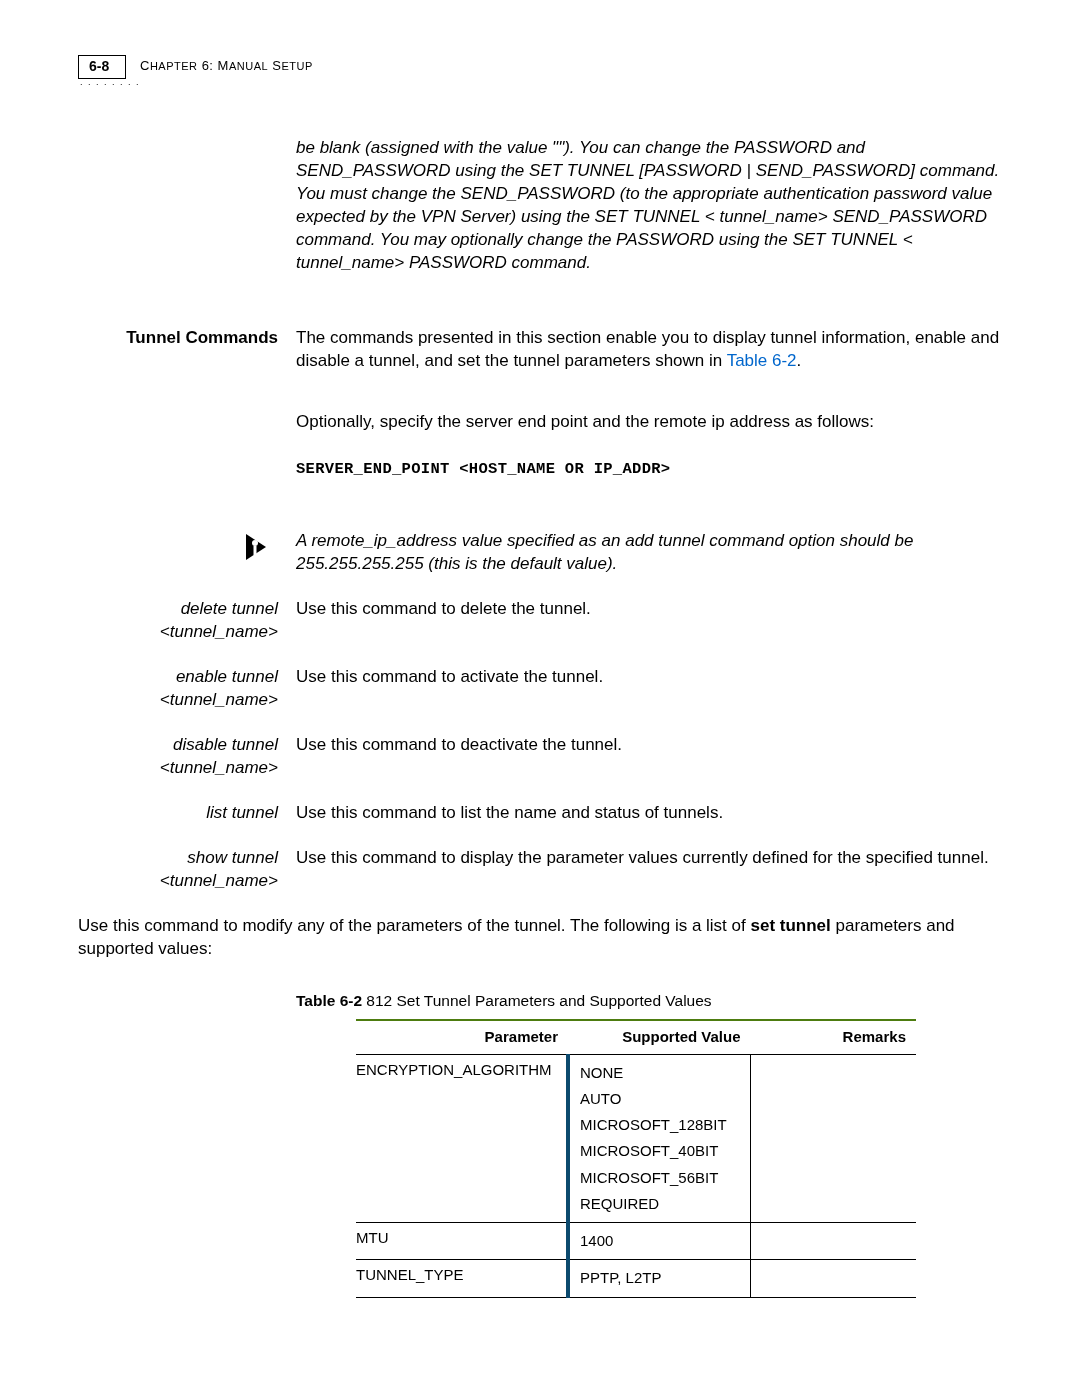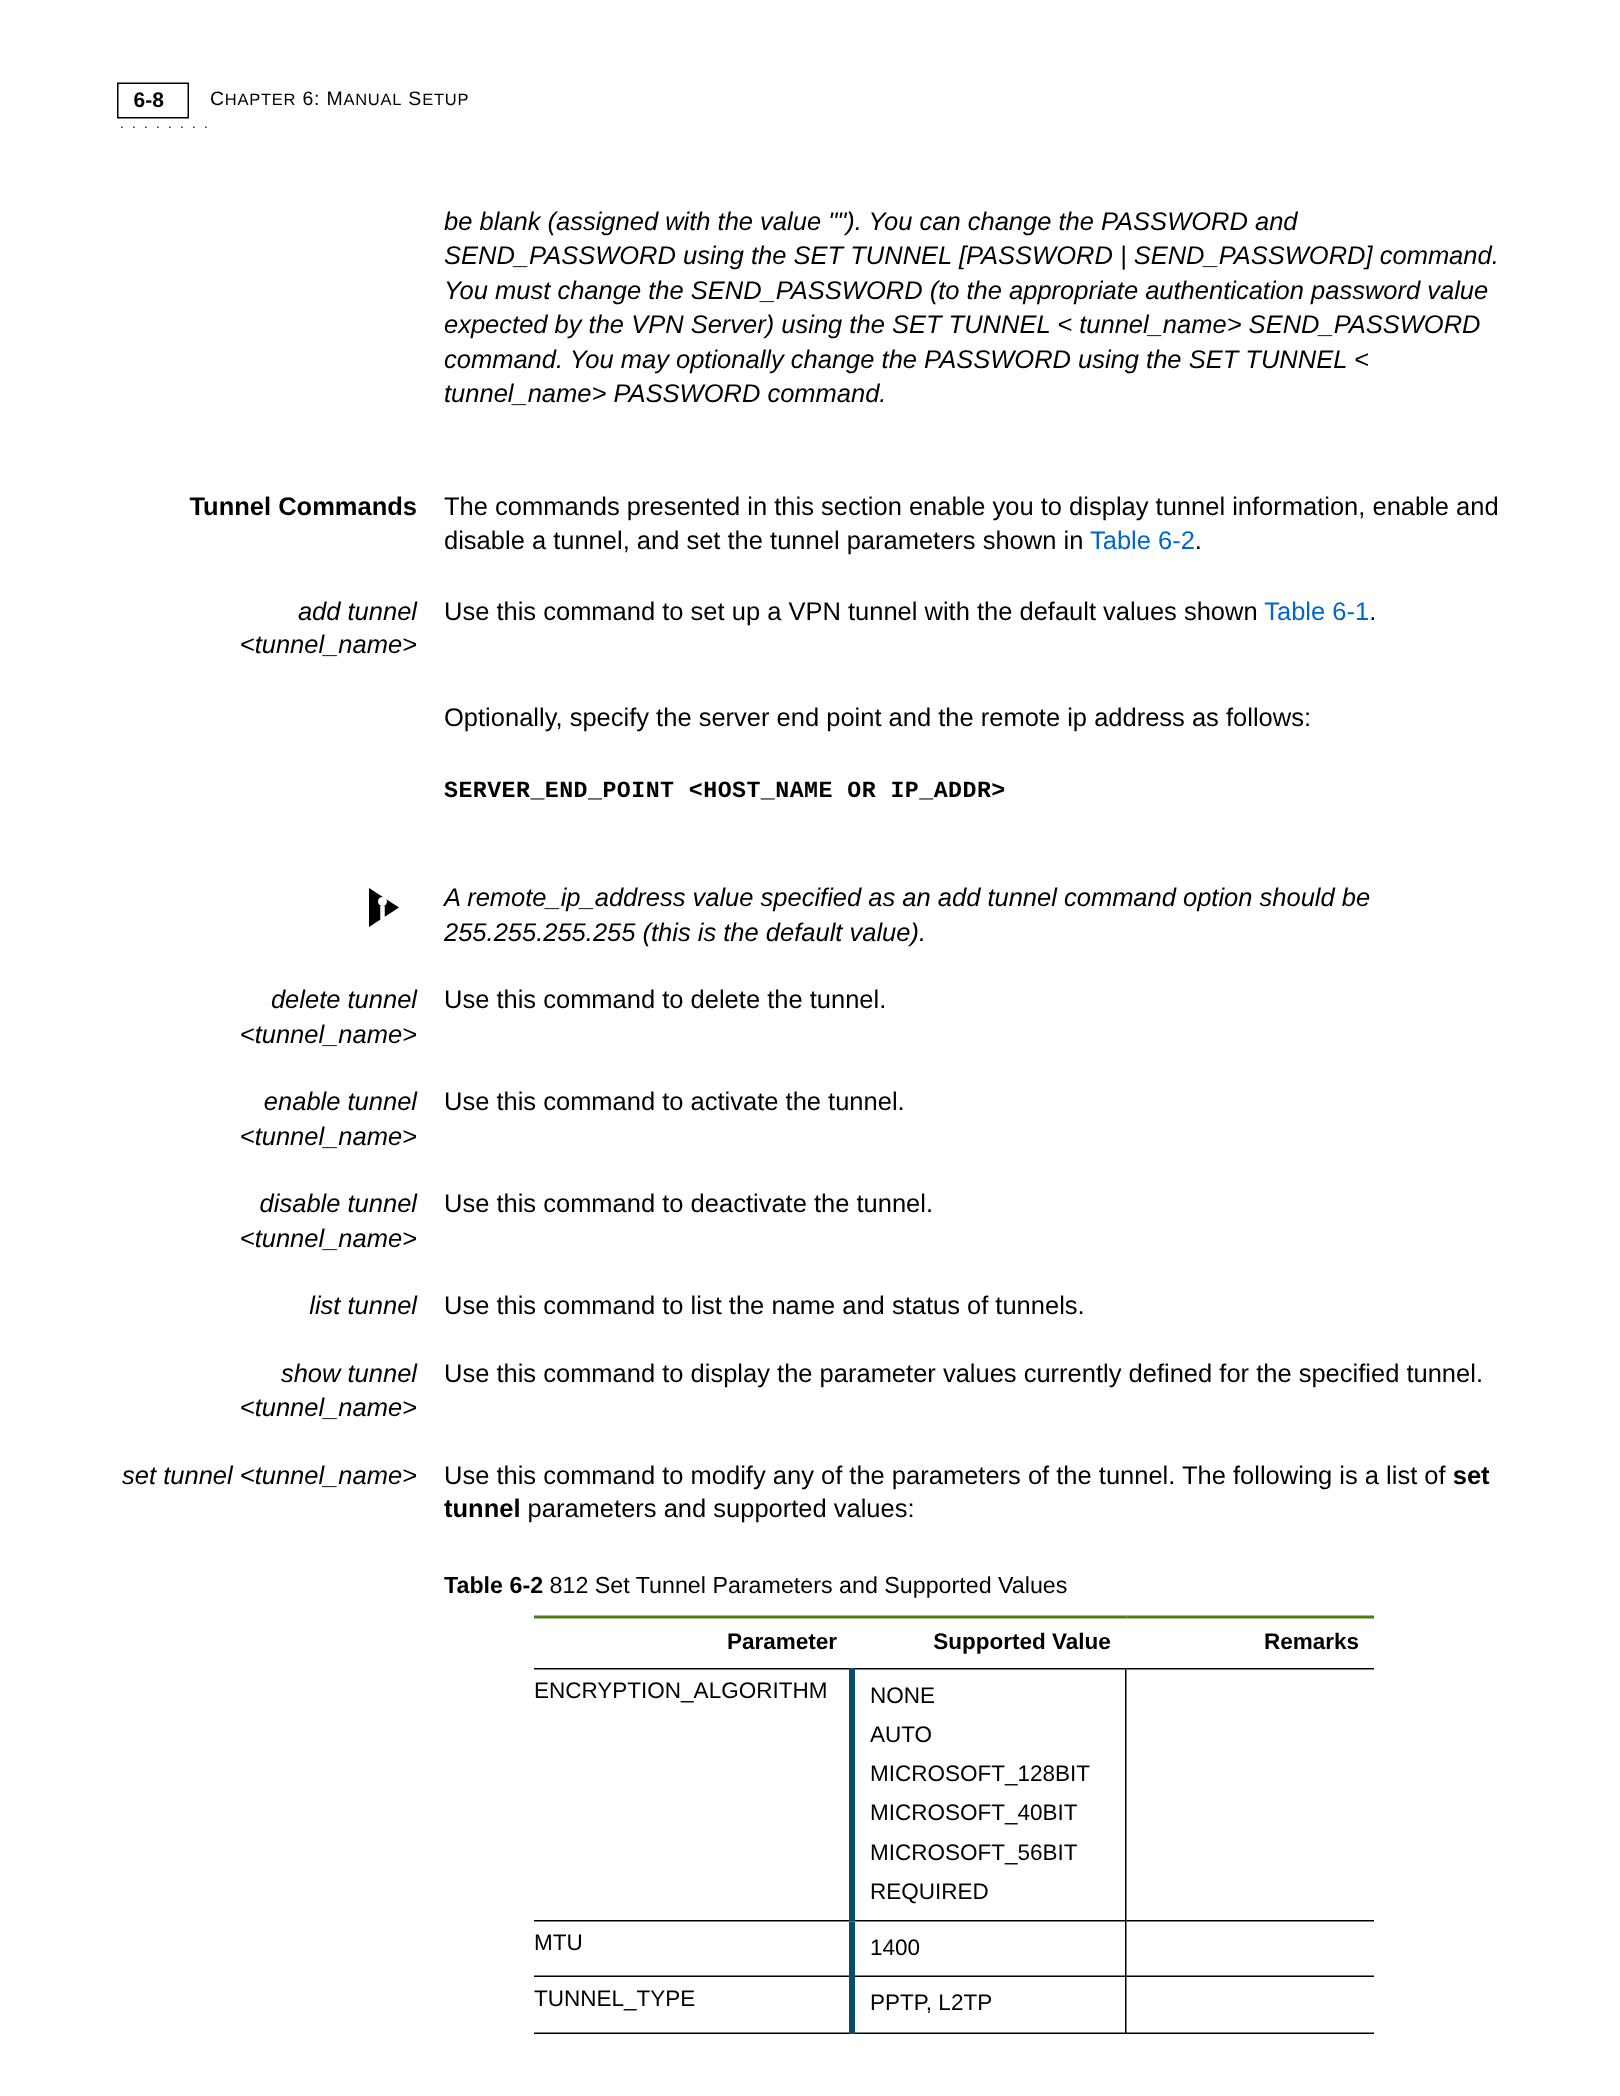--- a/index.html
+++ b/index.html
@@ -130,26 +130,20 @@
 
   <div class="row">
     <div class="left-col bold">Tunnel Commands</div>
     <div class="right-col">
       <span>The commands presented in this section enable you to display tunnel information, enable and disable a tunnel, and set the tunnel parameters shown in </span><span class="link">Table 6-2</span><span>.</span>
     </div>
   </div>
 
   <div style="height:12px"></div>
 
-  <div class="row">
-    <div class="left-col italic">add tunnel &lt;tunnel_name&gt;</div>
-    <div class="right-col">
-      <span>Use this command to set up a VPN tunnel with the default values shown </span><span class="link">Table 6-1</span><span>.</span>
-    </div>
-  </div>
 
   <div style="height:14px"></div>
 
   <div class="row">
     <div class="left-col"></div>
     <div class="right-col">Optionally, specify the server end point and the remote ip address as follows:</div>
   </div>
 
   <div style="height:14px"></div>
 
@@ -219,21 +213,20 @@
     <div class="left-col italic">
       <div>show tunnel</div>
       <div>&lt;tunnel_name&gt;</div>
     </div>
     <div class="right-col">Use this command to display the parameter values currently defined for the specified tunnel.</div>
   </div>
 
   <div style="height:10px"></div>
 
   <div class="row">
-    <div class="left-col italic">set tunnel &lt;tunnel_name&gt;</div>
     <div class="right-col">
       <span>Use this command to modify any of the parameters of the tunnel. The following is a list of </span><span class="bold">set tunnel</span><span> parameters and supported values:</span>
     </div>
   </div>
 
   <div class="row">
     <div class="left-col"></div>
     <div class="right-col">
       <div class="table-caption">
         <span class="bold">Table 6-2</span><span>   812 Set Tunnel Parameters and Supported Values</span>

